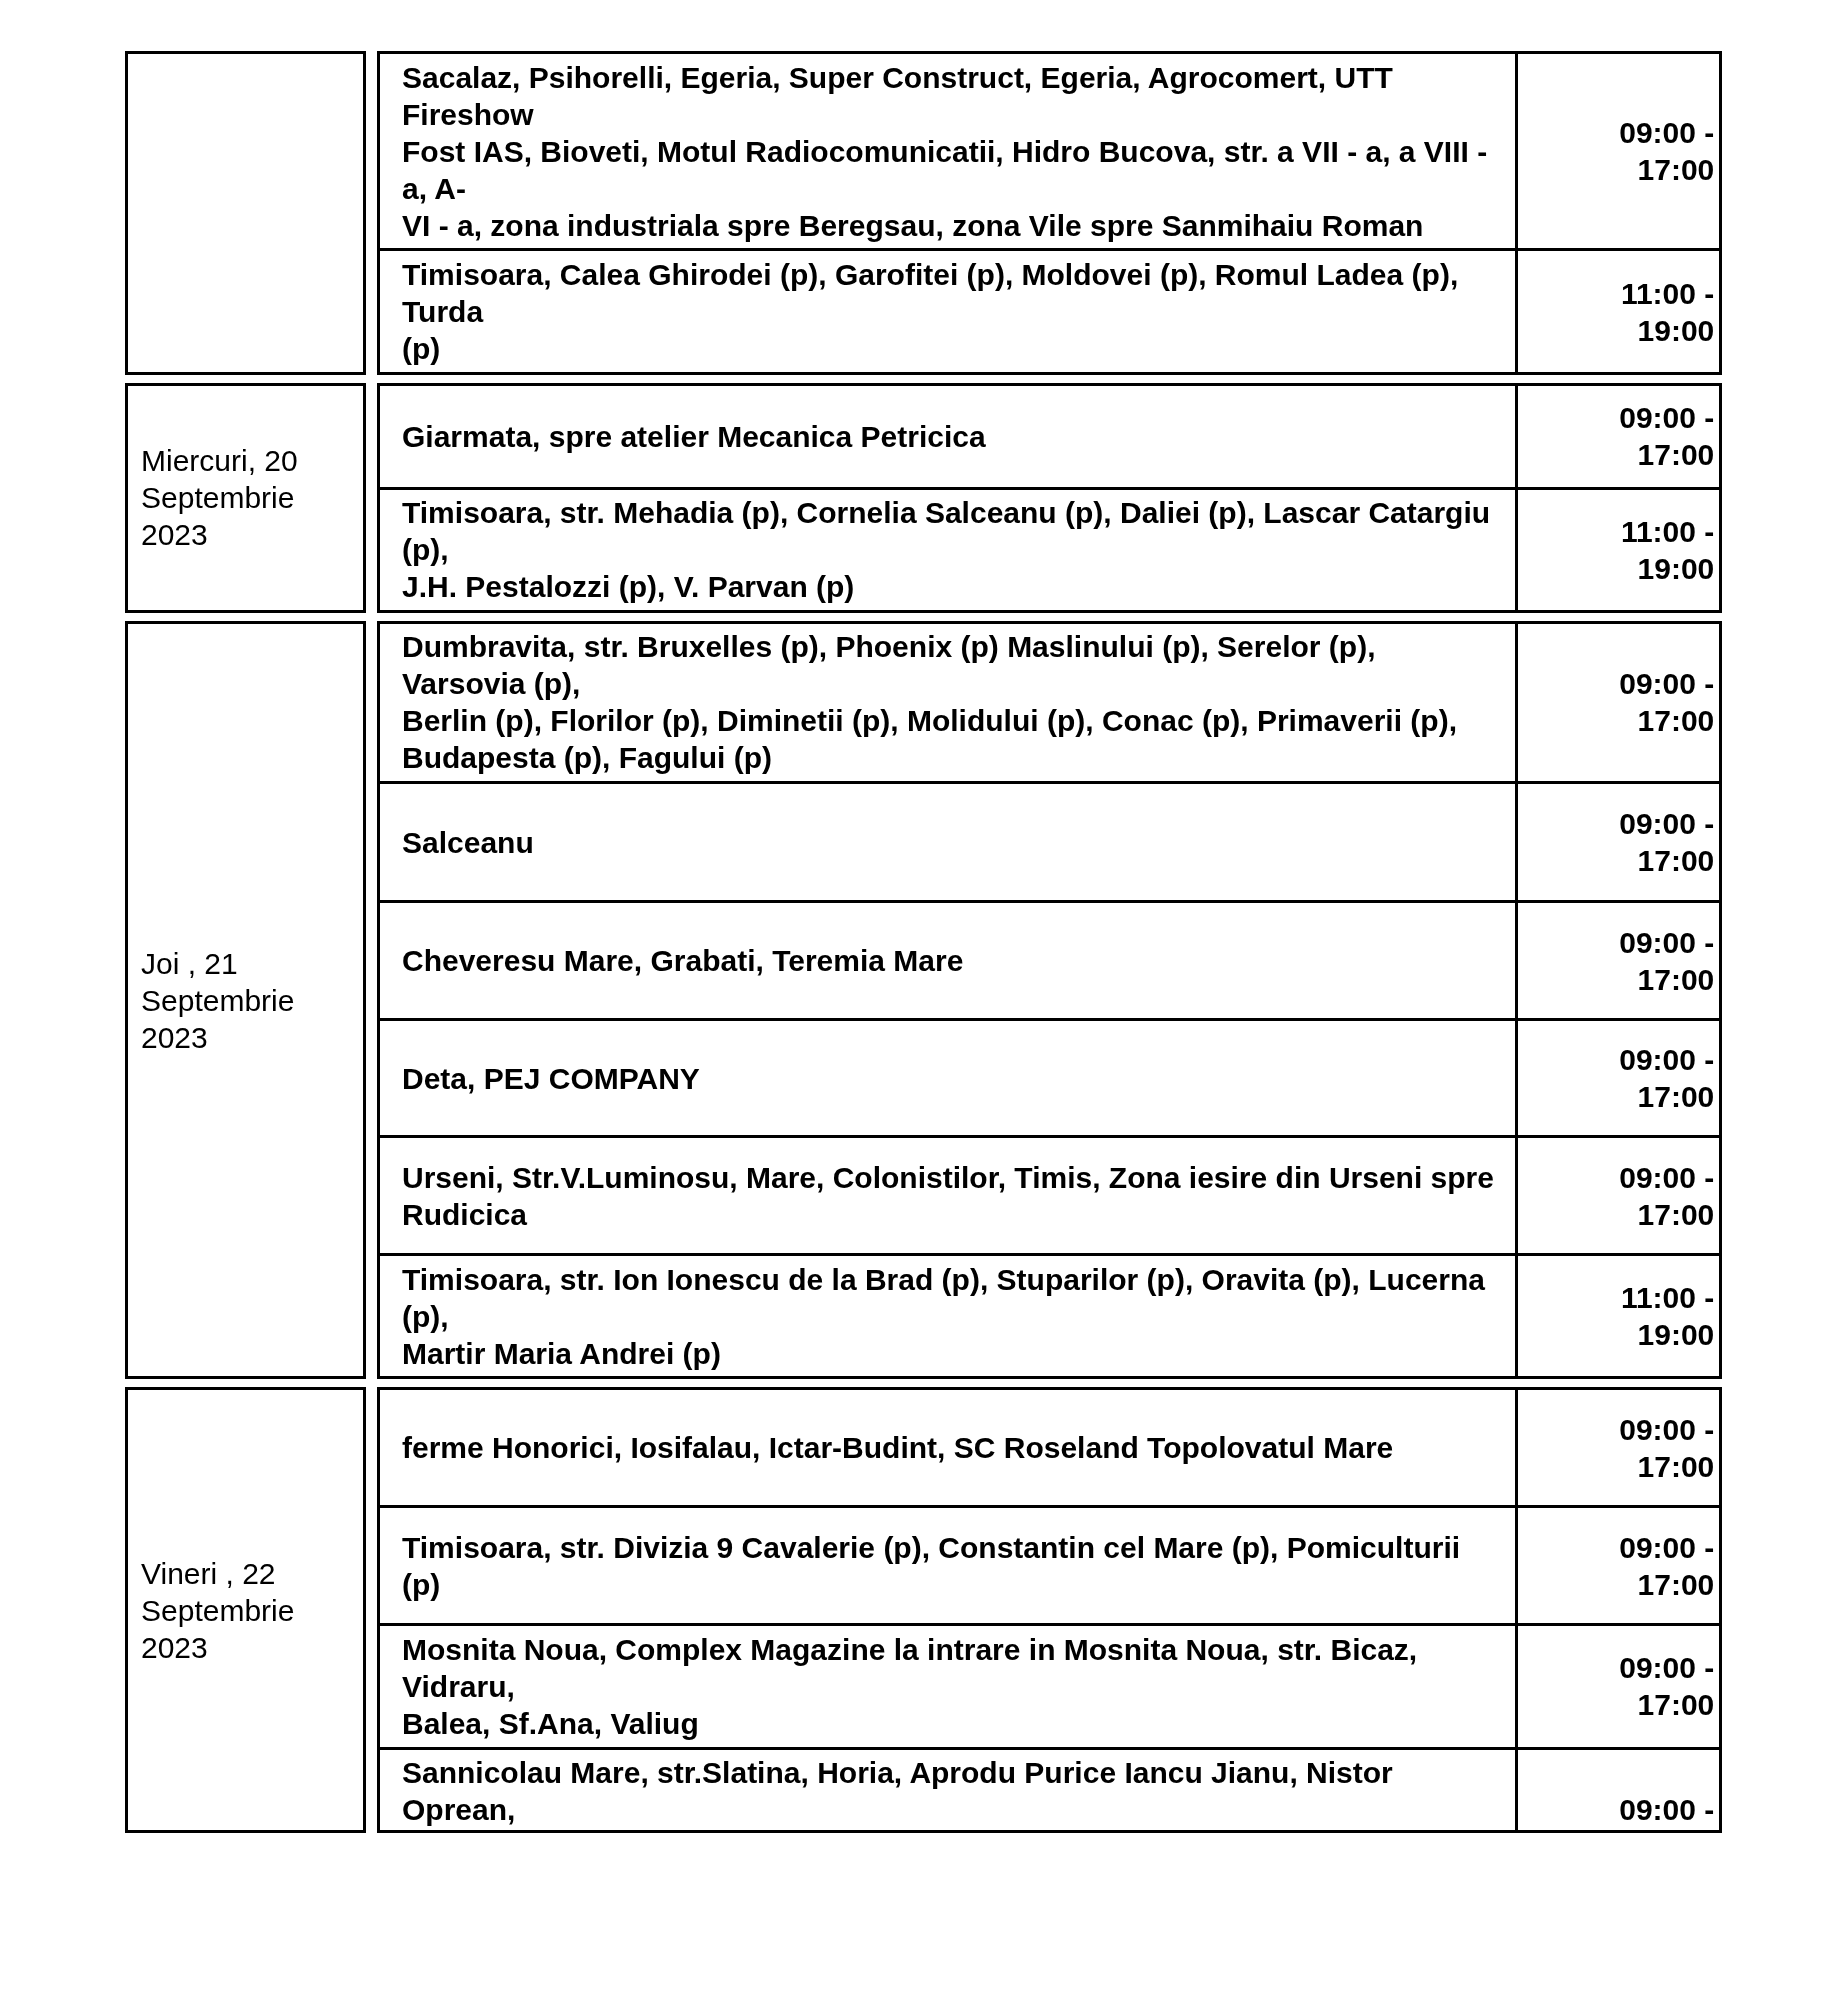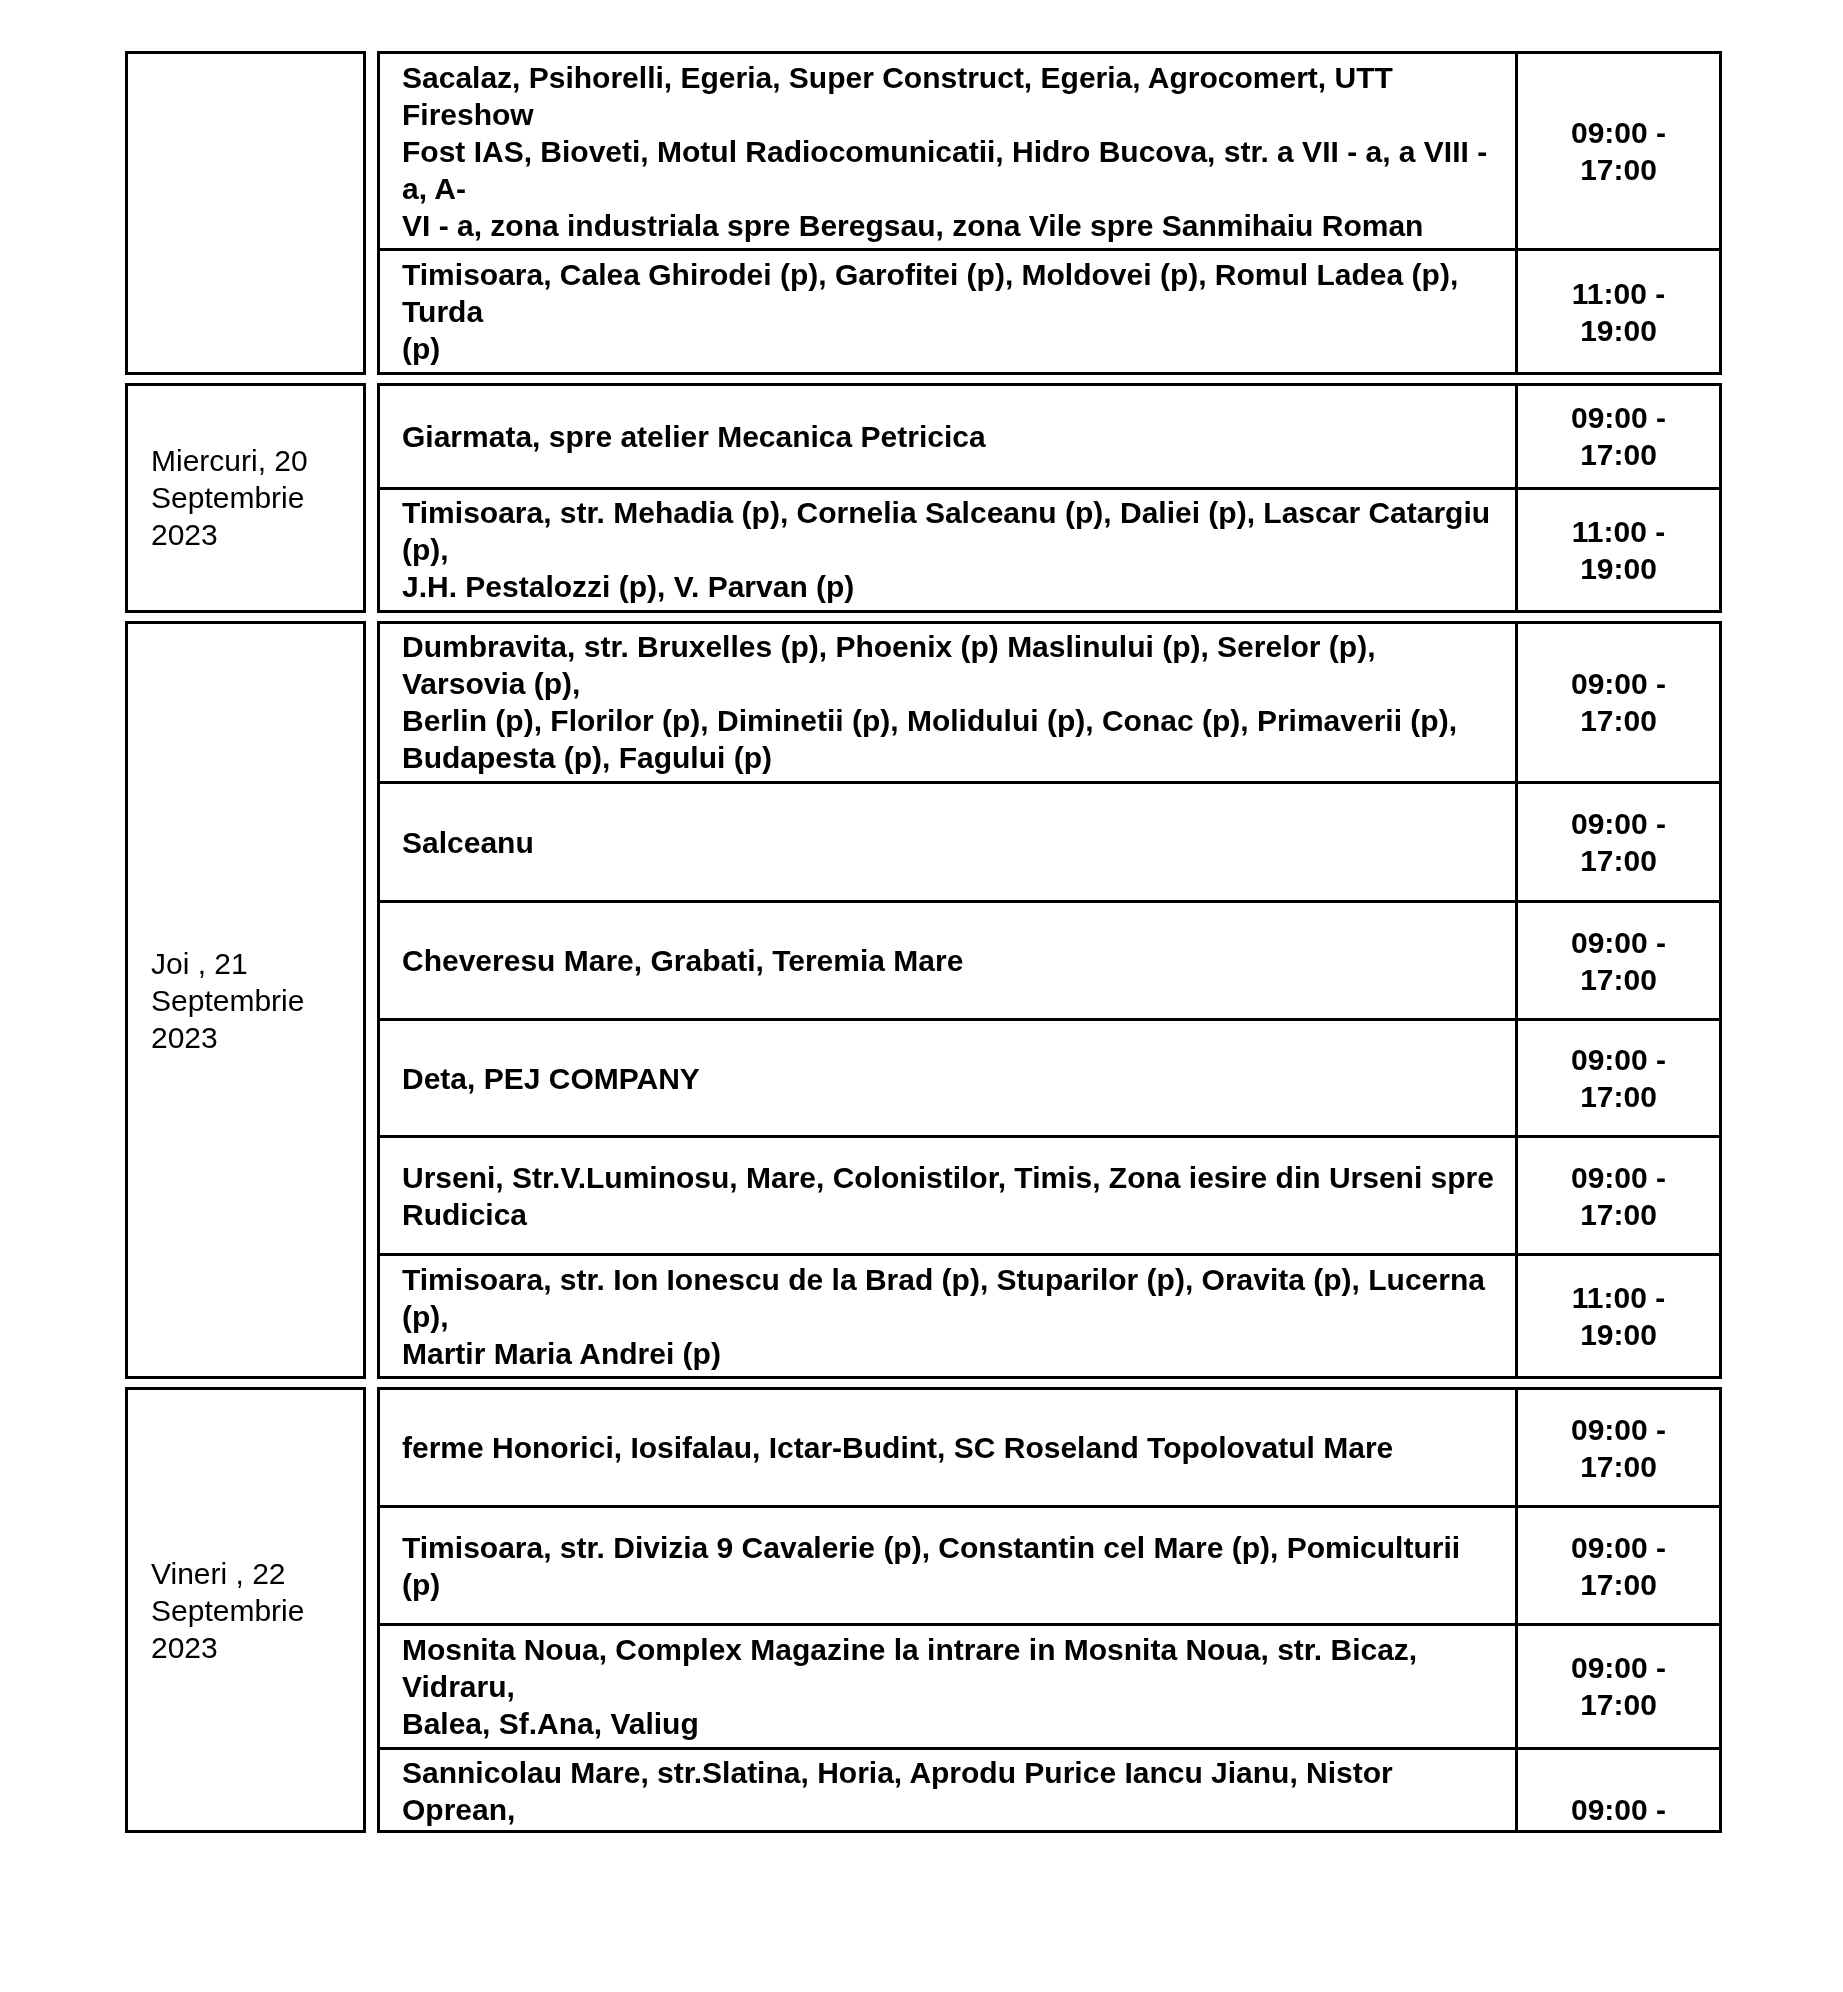--- a/index.html
+++ b/index.html
@@ -29,21 +29,21 @@
   .datecell {
     box-sizing: border-box;
     width: 241px;
     border: 3.9px solid #000;
     margin-right: 11px;
     display: flex;
     align-items: center;
     flex-shrink: 0;
   }
   .datetext {
-    padding-left: 23px;
+    padding-left: 13px;
     padding-right: 31px;
     font-size: 30px;
     line-height: 37px;
     white-space: pre-line;
   }
   table.rows {
     border-collapse: collapse;
     table-layout: fixed;
     width: 1342px;
     font-weight: bold;
@@ -58,21 +58,21 @@
   td.loc {
     width: 1138px;
     vertical-align: middle;
     text-align: left;
     padding: 4.7px 15.6px 4.7px 22px;
     white-space: pre-line;
   }
   td.time {
     width: 204px;
     vertical-align: middle;
-    text-align: center;
+    text-align: right;
     padding: 0 4.7px;
     white-space: pre-line;
   }
   td.last {
     vertical-align: bottom;
     padding-bottom: 1.6px;
   }
   
   .hA1 { height: 152px; } .hA2 { height: 105px; }
   .hB1 { height: 119px; } .hB2 { height: 104px; } .hB3 { height: 118px; } .hB4 { height: 114px; }

